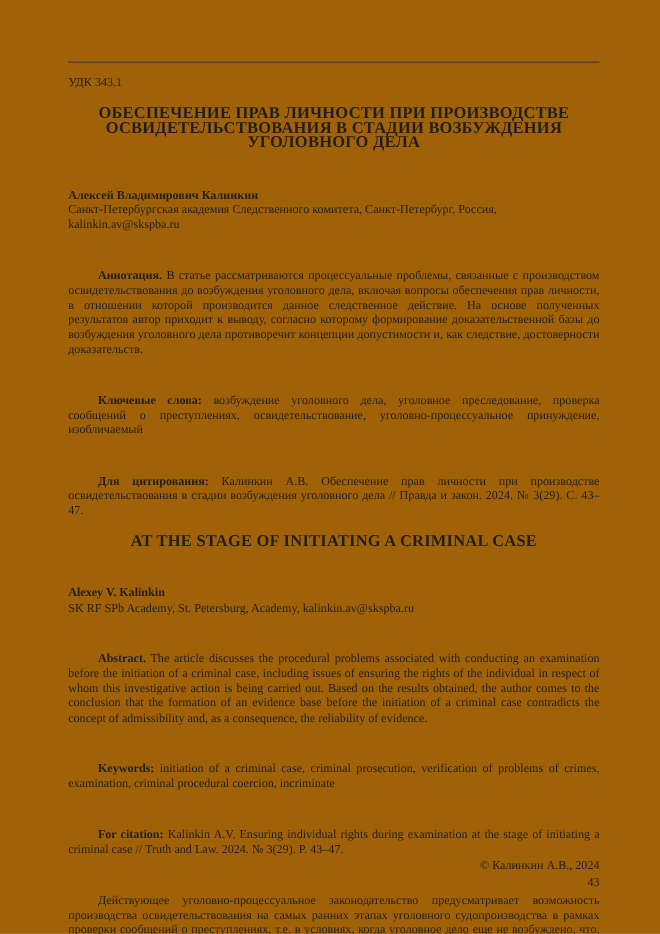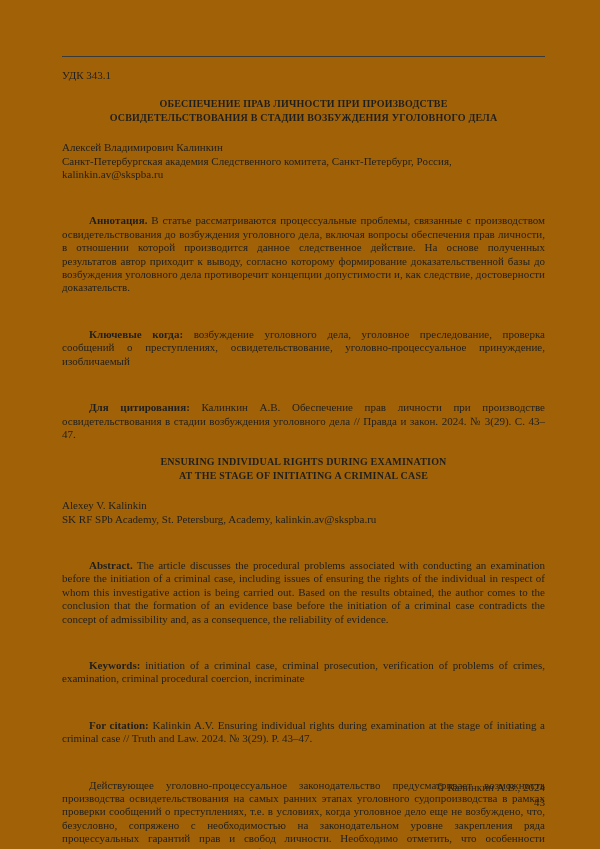--- a/index.html
+++ b/index.html
@@ -25,28 +25,28 @@
     border-top: 1px solid #3a3a3a;
     height: 0;
   }
   .udc {
     margin-top: 12px;
   }
   .title {
     margin: 15px 0 0 0;
     text-align: center;
     font-weight: bold;
-    font-size: 10px;
+    font-size: 15px;
     line-height: 13.4px;
     letter-spacing: 0.2px;
   }
   .title .line { display: block; }
   .author {
-    margin: 17px 0 0 0;
-    font-weight: normal;
+    margin: 34px 0 0 0;
+    font-weight: bold;
   }
   .affiliation {
     margin: 0;
   }
   .block {
     margin: 21px 0 0 0;
   }
   .para {
     margin: 0;
   }
@@ -81,31 +81,30 @@
 
   <p class="author">Алексей Владимирович Калинкин</p>
   <p class="affiliation">Санкт-Петербургская академия Следственного комитета, Санкт-Петербург, Россия, kalinkin.av@skspba.ru</p>
 
   <div class="block">
     <p class="para indent justify">
       <b>Аннотация.</b>
       <span>В статье рассматриваются процессуальные проблемы, связанные с производством освидетельствования до возбуждения уголовного дела, включая вопросы обеспечения прав личности, в отношении которой производится данное следственное действие. На основе полученных результатов автор приходит к выводу, согласно которому формирование доказательственной базы до возбуждения уголовного дела противоречит концепции допустимости и, как следствие, достоверности доказательств.</span>
     </p>
     <p class="para indent justify">
-      <b>Ключевые когда:</b>
+      <b>Ключевые слова:</b>
       <span>возбуждение уголовного дела, уголовное преследование, проверка сообщений о преступлениях, освидетельствование, уголовно-процессуальное принуждение, изобличаемый</span>
     </p>
     <p class="para indent justify">
       <b>Для цитирования:</b>
       <span>Калинкин А.В. Обеспечение прав личности при производстве освидетельствования в стадии возбуждения уголовного дела // Правда и закон. 2024. № 3(29). С. 43–47.</span>
     </p>
   </div>
 
   <h2 class="title en-title">
-    <span class="line">ENSURING INDIVIDUAL RIGHTS DURING EXAMINATION</span>
     <span class="line">AT THE STAGE OF INITIATING A CRIMINAL CASE</span>
   </h2>
 
   <p class="author">Alexey V. Kalinkin</p>
   <p class="affiliation">SK RF SPb Academy, St. Petersburg, Academy, kalinkin.av@skspba.ru</p>
 
   <div class="block">
     <p class="para indent justify">
       <b>Abstract.</b>
       <span>The article discusses the procedural problems associated with conducting an examination before the initiation of a criminal case, including issues of ensuring the rights of the individual in respect of whom this investigative action is being carried out. Based on the results obtained, the author comes to the conclusion that the formation of an evidence base before the initiation of a criminal case contradicts the concept of admissibility and, as a consequence, the reliability of evidence.</span>

